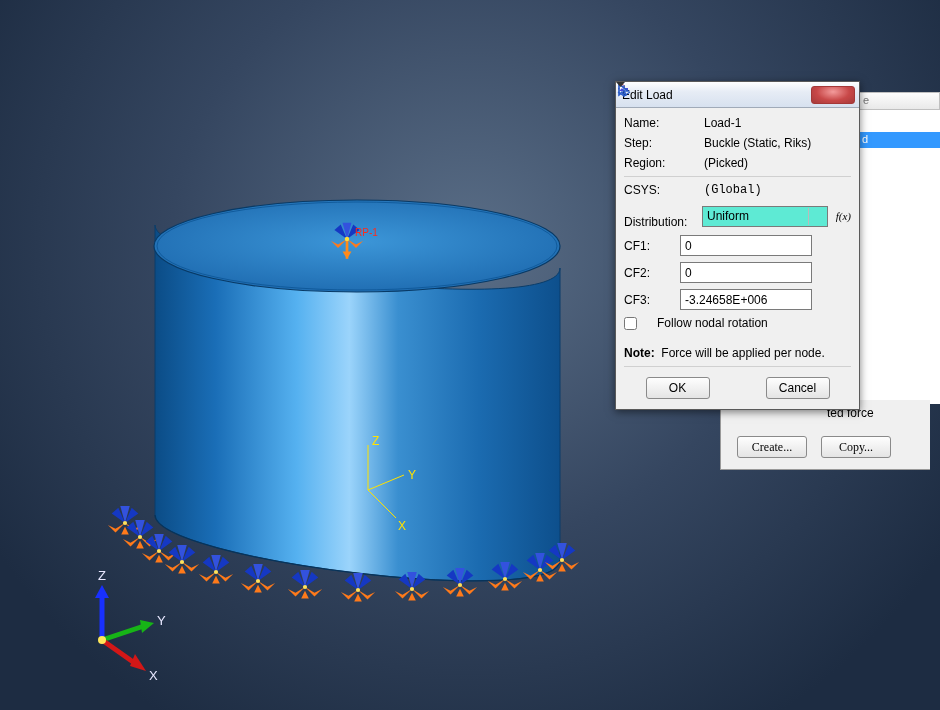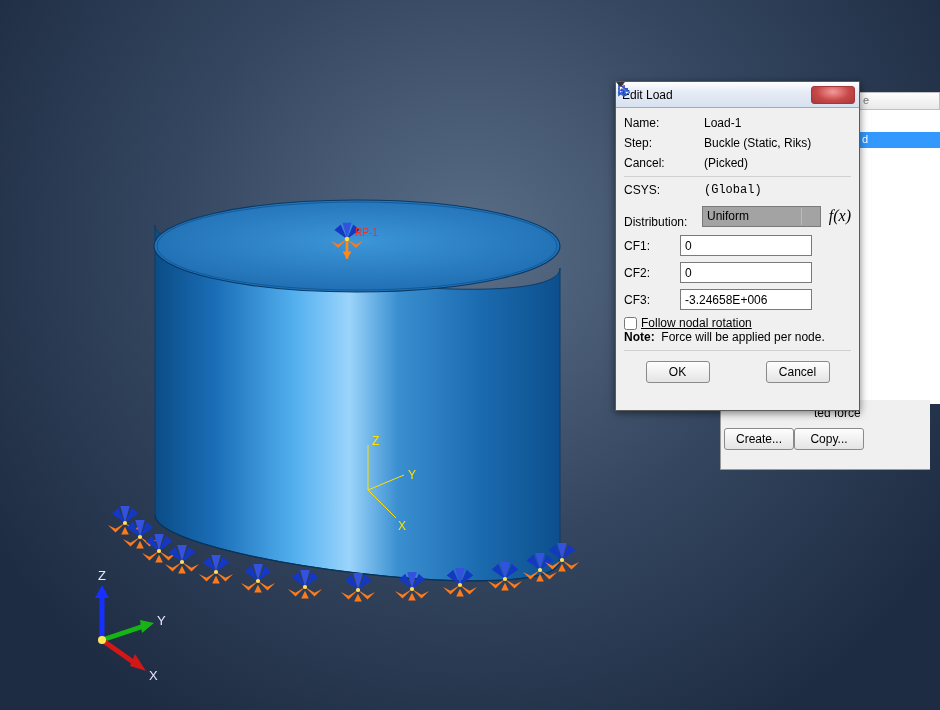--- a/index.html
+++ b/index.html
@@ -35,68 +35,68 @@
   .closebtn {
     width: 44px; height: 18px;
     border: 1px solid #a43838;
     border-radius: 3px;
     background: radial-gradient(ellipse at 50% 30%, #f39b9b, #c84848 55%, #a53a3a);
     display: grid; place-items: center;
     color: #fff; font-size: 11px; font-weight: bold;
   }
   .closebtn svg { display:block }
 
-  .dbody { padding: 8px 8px 27px; }
+  .dbody { padding: 8px 8px 10px; }
   .row { display: flex; align-items: center; margin-bottom: 6px; }
   .lbl { width: 56px; flex: none; }
   .val { flex: 1; display:flex; align-items:center; gap:4px;margin-left:24px; }
   .mono { font-family: "Courier New", monospace; text-align: right; }
   .sep { border-top: 1px solid #d0d0d0; margin: 6px 0; }
   .sel {
     flex: 1; height: 21px;
     display: flex; align-items: center; justify-content: space-between;
     padding: 0 4px 0 4px;
-    background: #a3a3a3;
+    background: #5eead4;
     border: 1px solid #7a7a7a;
   }
   .sel .caret { width: 15px; height: 17px; border-left: 1px solid #bbb; display:grid; place-items:center; }
   .txtin {
     width: 132px; height: 21px;
     padding: 0 4px;
     background: #fff;
     border: 1px solid #7a7a7a;
     font-family: inherit; font-size: 12px;
   }
   .distrow .lbl { width: 78px; margin-top: 12px; }
-  .distrow .fx { margin-left: 8px; font-style: italic; font-family: "Times New Roman", serif; font-size: 16px; }
-  .chk { display:flex; align-items:flex-end; gap:4px; margin-top:4px;text-decoration:underline; }
+  .distrow .fx { margin-left: 8px; font-style: italic; font-family: "Times New Roman", serif; font-size: 11px; }
+  .chk { display:flex; align-items:flex-end; gap:20px; margin-top:4px; }
   .chk input { width:13px; height:13px; margin:0; }
-  .note { margin-top: 0; }
+  .note { margin-top: 16px; }
   .note b { font-weight: bold; }
   .btnrow { display:flex; justify-content:center; gap:56px; margin-top:10px; }
   .btn {
     min-width: 64px; height: 22px;
     background: linear-gradient(#fefefe, #e4e4e4);
     border: 1px solid #8a8a8a;
     border-radius: 3px;
     display:grid; place-items:center;
     font-size:12px;
   }
   
   .hilite {
     position:absolute; left:856px; top:132px; width:84px; height:16px;
     background:#3399ff;
   }
   .bgpanel {
     position:absolute; left:720px; top:400px; width:210px; height:70px;
     background:#f0f0f0; border-left:1px solid #999; border-bottom:1px solid #999;
-    padding:6px 3px; font-size:12px;
+    padding:6px 16px; font-size:12px;
   }
   .bgpanel .prow { display:flex; justify-content:space-between; margin-bottom:4px; }
-  .bgpanel .pbtns { display:flex; margin-top:8px; }
+  .bgpanel .pbtns { display:flex; gap:14px; margin-top:16px;font-family:Liberation Serif, serif; }
   .bgwhite {
     position:absolute; left:856px; top:92px; width:84px; height:312px;
     background:#fff; border-left:1px solid #aaa;
   }
   .bghead {
     position:absolute; left:856px; top:92px; width:84px; height:18px;
     background:linear-gradient(#fdfdfd,#e9e9e9); border:1px solid #c0c0c0;
   }
 </style>
 </head>
@@ -333,21 +333,21 @@
     <div class="dbody">
       <div class="row">
           <span class="lbl">Name:</span>
         <span class="val">Load-1</span>
         </div>
       <div class="row">
           <span class="lbl">Step:</span>
         <span class="val">Buckle (Static, Riks)</span>
         </div>
       <div class="row">
-          <span class="lbl">Cancel:</span>
+          <span class="lbl">Region:</span>
         <span class="val">
           <span>(Picked)</span>
           <svg width="16" height="16" viewBox="0 0 16 16">
             <path d="M3 2 L3 13 L6 10 L8 14 L10 13 L8 9 L12 9 Z" fill="none" stroke="#2a5cc7" stroke-width="1.2"></path>
           </svg>
         </span>
         </div>
 
       <div class="sep"></div>
 

